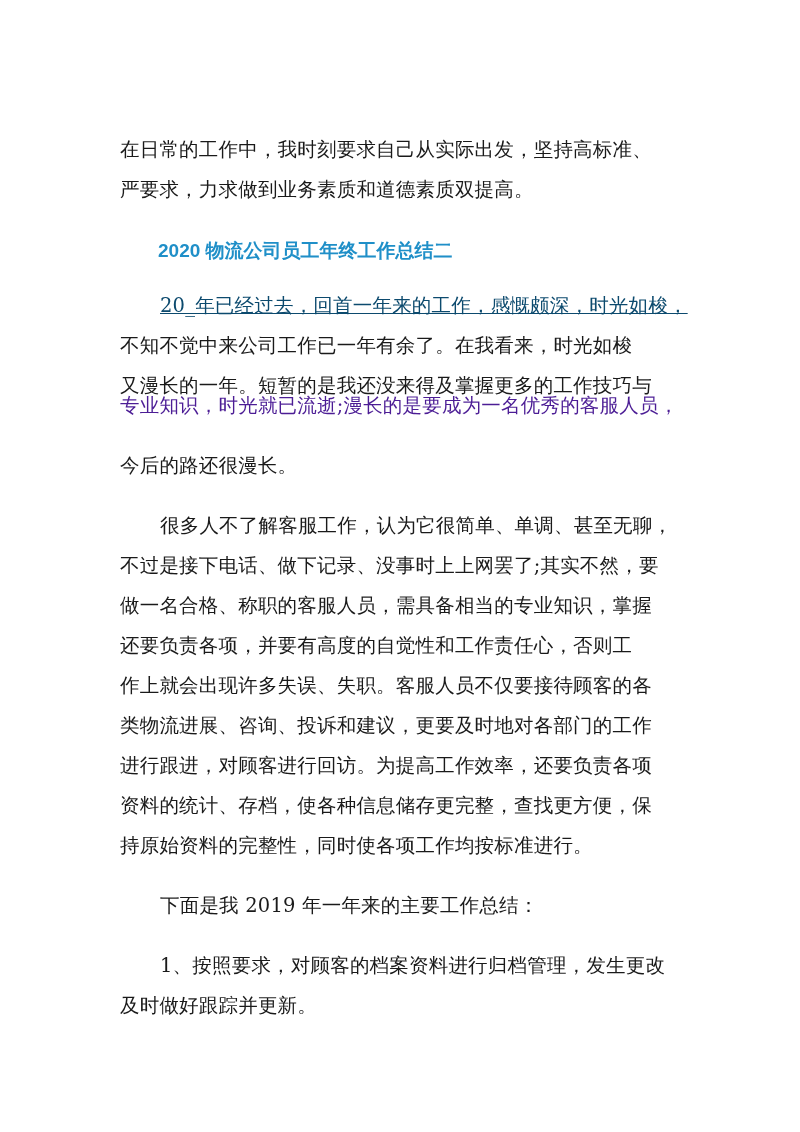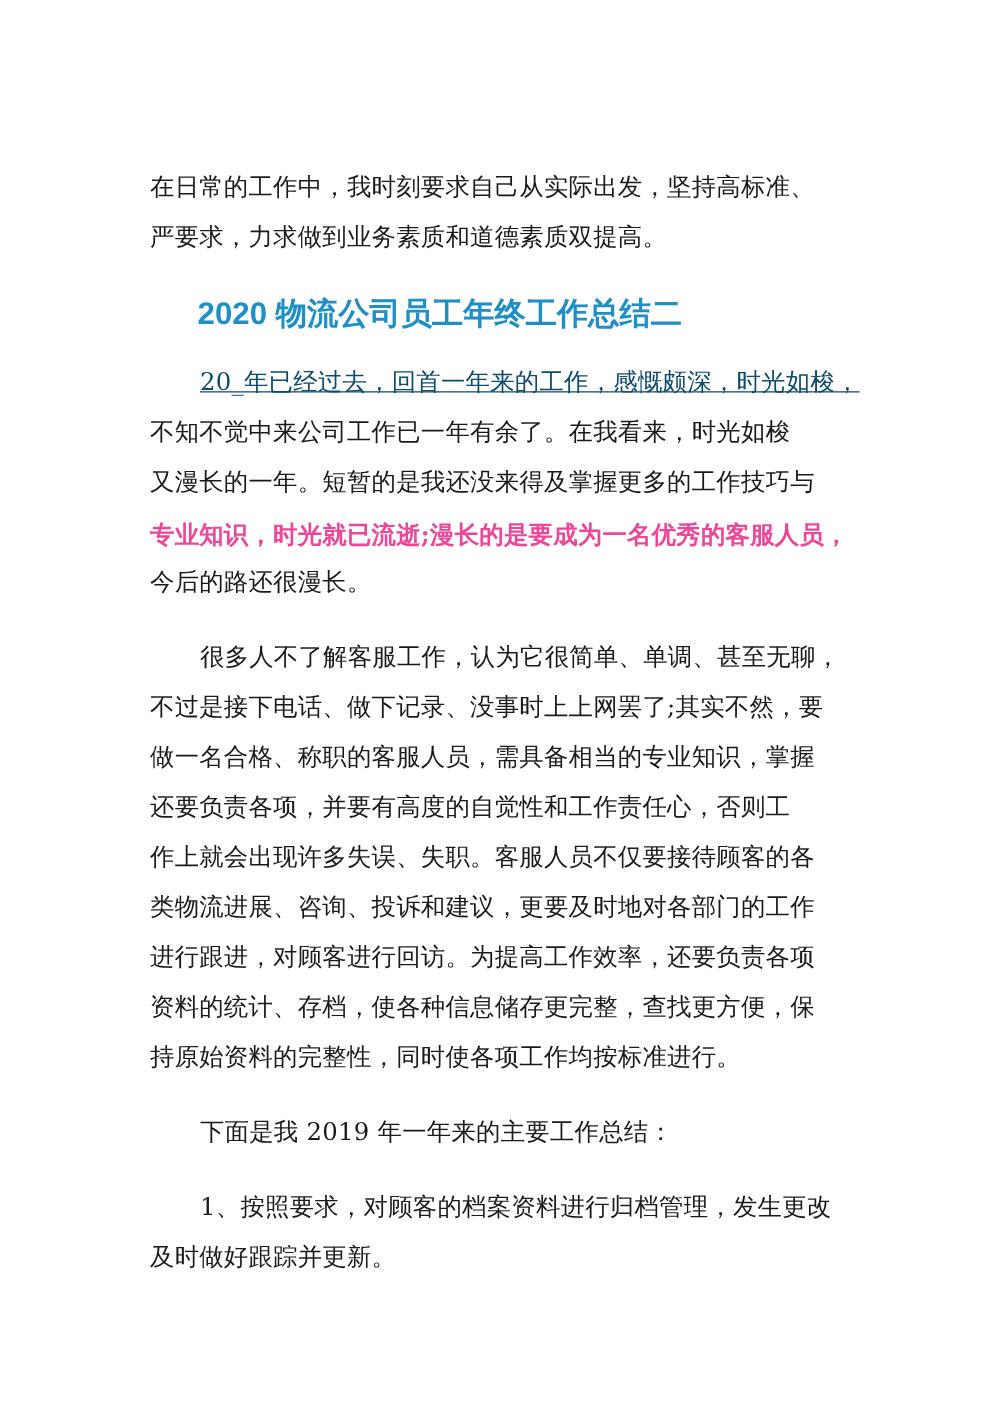--- a/index.html
+++ b/index.html
@@ -30,42 +30,42 @@
       line-height: 26px;
       white-space: nowrap;
       letter-spacing: 0.2px;
     }
     .indent { left: 160px; }
     .heading {
       position: absolute;
       left: 158px;
       font-family: "Liberation Sans", "DejaVu Sans", sans-serif;
       font-weight: bold;
-      font-size: 25px;
+      font-size: 19px;
       line-height: 26px;
       white-space: nowrap;
     }
   </style>
 </head>
 <body>
 
 <div class="page">
 
   <div>
     <div class="line" style="top: 106px; color: rgb(26, 26, 26);">在日常的工作中，我时刻要求自己从实际出发，坚持高标准、</div>
     <div class="line" style="top: 146px; color: rgb(26, 26, 26);">严要求，力求做到业务素质和道德素质双提高。</div>
   </div>
 
   <div class="heading" style="top: 207px; color: rgb(31, 143, 200);">2020 物流公司员工年终工作总结二</div>
 
   <div>
     <div class="line indent" style="top: 262px; color: #0c4a6e; text-decoration: underline;">20_年已经过去，回首一年来的工作，感慨颇深，时光如梭，</div>
     <div class="line" style="top: 302px; color: rgb(26, 26, 26);">不知不觉中来公司工作已一年有余了。在我看来，时光如梭</div>
     <div class="line" style="top: 342px; color: rgb(26, 26, 26);">又漫长的一年。短暂的是我还没来得及掌握更多的工作技巧与</div>
-    <div class="line" style="top: 384px; color: #ec4899; font-weight: bold;">专业知识，时光就已流逝;漫长的是要成为一名优秀的客服人员，</div>
+    <div class="line" style="top: 362px; color: #4c1d95;">专业知识，时光就已流逝;漫长的是要成为一名优秀的客服人员，</div>
     <div class="line" style="top: 422px; color: rgb(26, 26, 26);">今后的路还很漫长。</div>
   </div>
 
   <div>
     <div class="line indent" style="top: 482px; color: rgb(26, 26, 26);">很多人不了解客服工作，认为它很简单、单调、甚至无聊，</div>
     <div class="line" style="top: 522px; color: rgb(26, 26, 26);">不过是接下电话、做下记录、没事时上上网罢了;其实不然，要</div>
     <div class="line" style="top: 562px; color: rgb(26, 26, 26);">做一名合格、称职的客服人员，需具备相当的专业知识，掌握</div>
     <div class="line" style="top: 602px; color: rgb(26, 26, 26);">还要负责各项，并要有高度的自觉性和工作责任心，否则工</div>
     <div class="line" style="top: 642px; color: rgb(26, 26, 26);">作上就会出现许多失误、失职。客服人员不仅要接待顾客的各</div>
     <div class="line" style="top: 682px; color: rgb(26, 26, 26);">类物流进展、咨询、投诉和建议，更要及时地对各部门的工作</div>

